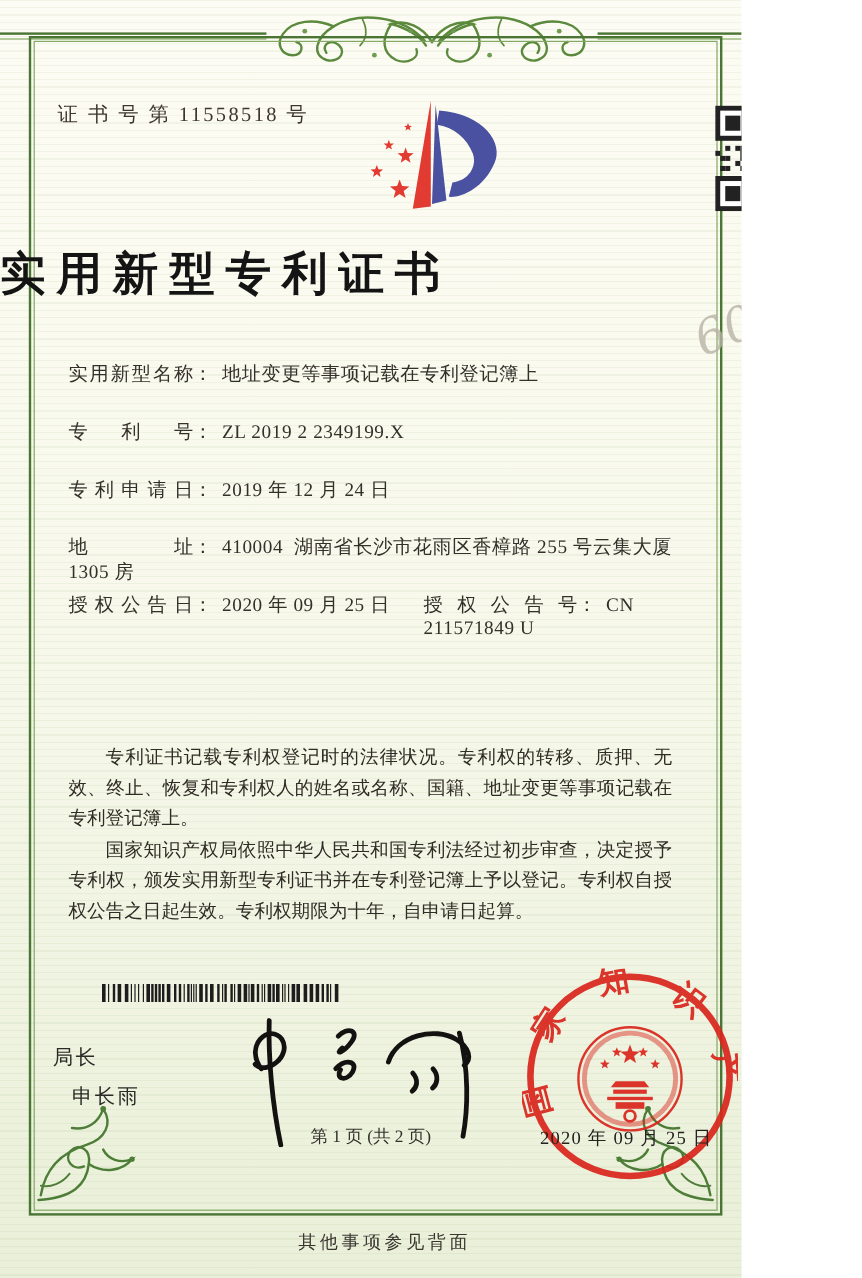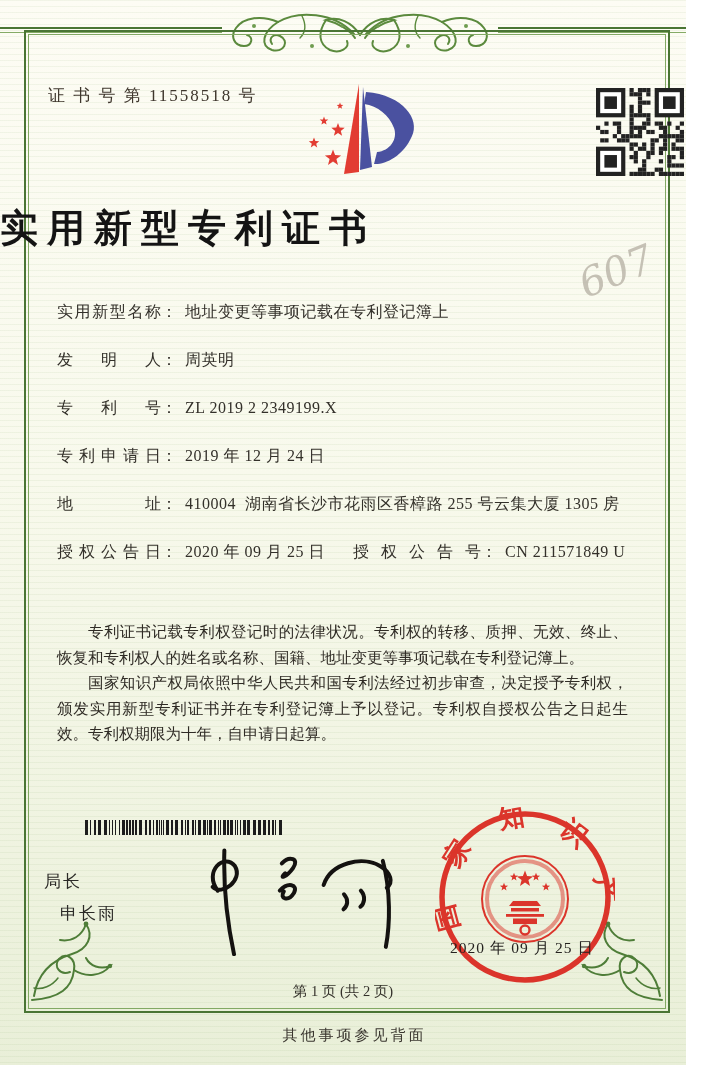--- a/index.html
+++ b/index.html
@@ -1,17 +1,17 @@
 <!DOCTYPE html>
 <html><head>
 <meta charset="utf-8">
 <style>
   html,body{margin:0;padding:0;}
   body{width:718px;height:1065px;font-family:"Liberation Serif","DejaVu Serif",serif;}
-  #page{position:relative;width:686px;height:1065px;overflow:hidden;
+  #page{position:relative;width:618px;height:1065px;overflow:hidden;
     background:linear-gradient(180deg,#fdfcf4 0%,#f8f9ec 45%,#eff3e0 80%,#e9efd8 100%);}
   #guilloche{position:absolute;inset:0;pointer-events:none;
     background:repeating-linear-gradient(180deg,rgba(140,175,115,0.10) 0 1px,rgba(0,0,0,0) 1px 6px);}
   
   .frame-outer{position:absolute;left:24px;top:30px;right:16px;bottom:52px;border:2px solid #4a7534;}
   .frame-inner{position:absolute;inset:2px;border:1px solid #82a963;}
   .topline{position:absolute;top:27px;height:3px;border-top:2px solid #4a7534;border-bottom:1px solid #85ab66;}
   .topline.l{left:0;width:222px;}
   .topline.r{left:498px;right:0;}
   #garland{position:absolute;left:214px;top:2px;}
@@ -39,21 +39,21 @@
   #body-text p{margin:0;text-indent:2em;}
   
   #barcode{position:absolute;left:85px;top:820px;width:200px;height:15px;}
   #sig-title{position:absolute;left:44px;top:870px;font-size:17px;letter-spacing:2px;color:#2b2a27;
     font-family:"Liberation Sans","DejaVu Sans",sans-serif;}
   #sig-name{position:absolute;left:60px;top:902px;font-size:17px;letter-spacing:2px;color:#2b2a27;
     font-family:"Liberation Sans","DejaVu Sans",sans-serif;}
   #signature{position:absolute;left:188px;top:836px;}
   #seal{position:absolute;left:435px;top:807px;}
   #seal-date{position:absolute;left:450px;top:938px;font-size:15.5px;color:#24221f;letter-spacing:1px;}
-  #page-num{position:absolute;left:0;right:0;top:982px;text-align:center;font-size:14.5px;color:#33302a;}
+  #page-num{position:absolute;left:0;right:0;top:938px;text-align:center;font-size:14.5px;color:#33302a;}
   #back-note{position:absolute;left:0;right:0;top:1026px;text-align:center;font-size:15px;
     letter-spacing:3px;color:#3a362f;margin-left:23px;}
 </style>
 </head>
 <body>
 
 <div id="page">
   <div id="guilloche"></div>
 
   <div class="topline l"></div>
@@ -249,23 +249,20 @@
     </svg>
 
   <div id="title">实用新型专利证书</div>
   <div id="pencil">607</div>
 
   <div id="fields">
     <div class="frow">
       <span class="flabel">实用新型名称</span><span>：</span><span class="fvalue">地址变更等事项记载在专利登记簿上</span>
     </div>
     <div class="frow">
-      <span class="flabel">发明人</span><span>：</span><span class="fvalue">周英明</span>
-    </div>
-    <div class="frow">
       <span class="flabel">专利号</span><span>：</span><span class="fvalue">ZL 2019 2 2349199.X</span>
     </div>
     <div class="frow">
       <span class="flabel">专利申请日</span><span>：</span><span class="fvalue">2019 年 12 月 24 日</span>
     </div>
     <div class="frow">
       <span class="flabel">地址</span><span>：</span><span class="fvalue">410004  湖南省长沙市花雨区香樟路 255 号云集大厦 1305 房</span>
     </div>
     <div class="frow">
       <span class="flabel">授权公告日</span><span>：</span><span class="fvalue">2020 年 09 月 25 日</span>

